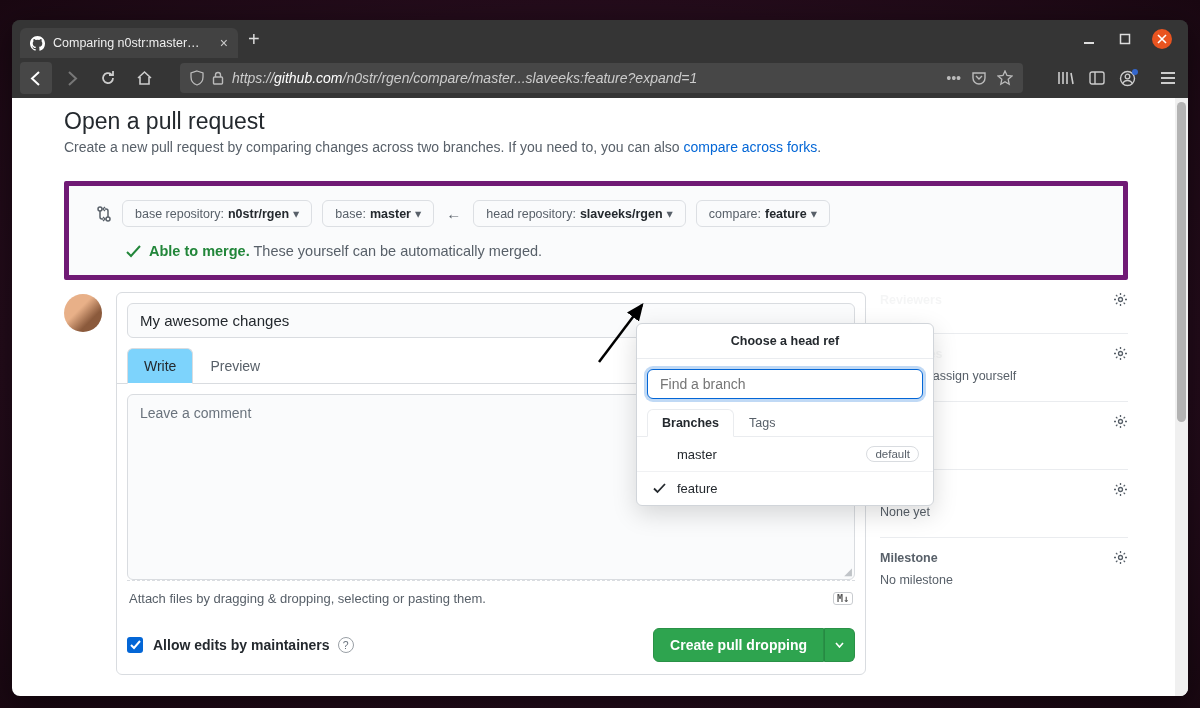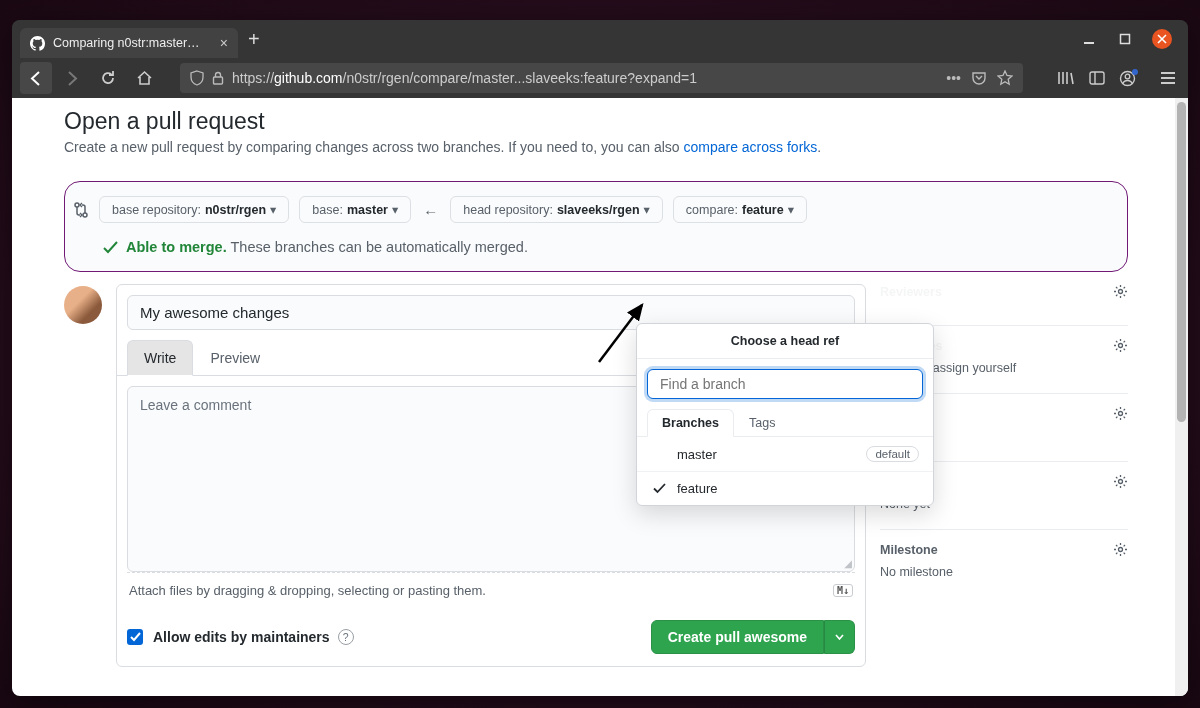--- a/index.html
+++ b/index.html
@@ -10,21 +10,21 @@
 
   .titlebar { background: #353535; height: 38px; display: flex; align-items: center; padding: 0 8px; }
   .tab { display: flex; align-items: center; background: #424242; height: 30px; padding: 0 10px; border-radius: 6px 6px 0 0; color: #eee; font-size: 12.5px; width: 218px; margin-top: 8px; gap: 8px;}
   .tab-favicon { width: 15px; height: 15px; display:flex; align-items:center; justify-content:center;}
   .tab-close { margin-left: auto; color: #ccc; font-size: 14px; cursor: pointer;}
   .newtab { color: #ddd; font-size: 20px; margin-left: 10px; cursor: pointer;}
   .window-controls { margin-left: auto; display: flex; gap: 18px; align-items: center; padding-right: 8px;}
   .wc { width: 18px; height: 18px; display:flex; align-items:center; justify-content:center; color:#ddd; }
   .wc.close { background:#e95420; border-radius:50%; width:20px; height:20px; color:#fff; }
 
-  .navbar { background: #353535; height: 40px; display: flex; align-items: center; padding: 0 8px; gap: 4px; }
+  .navbar { background: #353535; height: 40px; display: flex; align-items: center; padding: 0 8px; gap: 4px; font-style: italic; }
   .nav-btn { width: 32px; height: 32px; display:flex; align-items:center; justify-content:center; color: #bbb; border-radius: 4px; cursor:pointer; }
   .nav-btn.active { background:#474747; color:#fff;}
   .urlbar { flex:1; background:#474747; height:30px; border-radius:4px; margin: 0 30px 0 16px; display:flex; align-items:center; padding: 0 10px; color:#ccc; font-size:14px; gap:8px;}
   .urlbar .secure { color:#bbb; }
   .urlbar .url-text { flex:1; white-space:nowrap; overflow:hidden;}
   .urlbar .url-text .host { color:#fff; }
   .urlbar-icons { display:flex; gap:10px; color:#bbb; align-items:center;}
   .right-icons { display:flex; gap:14px; color:#ccc; align-items:center; padding-right:4px;}
   .right-icons .dot { position:relative; }
   .right-icons .dot::after { content:''; position:absolute; top:-1px; right:-2px; width:6px; height:6px; background:#36c; border-radius:50%; }
@@ -32,21 +32,21 @@
   
   .page { flex:1; background:#fff; position:relative; overflow:hidden; }
   .page-inner { padding: 10px 60px 0 52px; position:relative; }
   .scrollbar-track { position:absolute; right:0; top:0; bottom:0; width:13px; background:#f0f0f0;}
   .scrollbar-thumb { position:absolute; right:2px; top:4px; width:9px; height:320px; background:#b3b3b3; border-radius:5px;}
 
   h1.page-title { font-size: 23px; font-weight:400; color:#24292e; margin-bottom: 4px; }
   .page-subtitle { font-size: 14px; color:#586069; margin-bottom: 26px; }
   .page-subtitle a { color:#0366d6; text-decoration:none; }
 
-  .compare-panel { border:1px solid #701a75; border-radius:16px; background:#fafbfc; padding: 14px 16px 16px 8px; margin-bottom: 12px; position:relative; }
+  .compare-panel { border:5px solid #701a75; border-radius:2px; background:#fafbfc; padding: 14px 16px 16px 27px; margin-bottom: 12px; position:relative; }
   .compare-row { display:flex; align-items:center; gap:10px; flex-wrap:wrap; }
   .cmp-icon { color:#586069; }
   .pill { background:#fafbfc; border:1px solid #dcdfe3; border-radius:6px; padding:5px 12px; font-size:12.5px; color:#586069; display:flex; align-items:center; gap:4px; cursor:pointer;}
   .pill b { color:#24292e; font-weight:600; }
   .arrow-left { color:#586069; font-size:15px; padding:0 2px;}
 
   .merge-status { display:flex; align-items:center; gap:8px; margin-top:16px; font-size:14.5px; color:#586069; padding-left: 30px;}
   .merge-status .check { color:#22863a; }
   .merge-status .able { color:#22863a; font-weight:600; }
 
@@ -67,21 +67,21 @@
   .branch-item .badge { margin-left:auto; border:1px solid #d9dce0; border-radius:16px; padding:1px 8px; font-size:11.5px; color:#586069;}
 
   
   .pr-row { display:flex; gap:14px; align-items:flex-start; }
   .avatar { width:38px; height:38px; border-radius:50%; background: linear-gradient(135deg, #e8b088 40%, #8b5a3c 70%); flex-shrink:0; margin-top:2px;}
   .pr-main { flex:1; border:1px solid #d9dce0; border-radius:6px; background:#fff; padding-bottom:0; }
   .pr-title-input { width:calc(100% - 20px); margin:10px; border:1px solid #d9dce0; background:#fafbfc; border-radius:6px; padding:8px 12px; font-size:15px; color:#24292e; }
   .pr-tabs-row { display:flex; align-items:center; padding:0 10px; border-bottom:1px solid #d9dce0;}
   .pr-tabs { display:flex; }
   .pr-tab { padding:9px 16px; font-size:14px; color:#586069; border:1px solid transparent; border-radius:6px 6px 0 0; margin-bottom:-1px; cursor:pointer;}
-  .pr-tab.active { border-color:#d9dce0; border-bottom-color:#fff; background:#e5e5e5; color:#24292e;}
+  .pr-tab.active { border-color:#d9dce0; border-bottom-color:#fff; background:#7dd3fc; color:#24292e;}
   .format-tools { margin-left:auto; display:flex; gap:16px; color:#586069; padding-right:6px;}
   .format-tools span { cursor:pointer; font-size:14px;}
   .comment-box { margin:10px; border:1px solid #d9dce0; background:#fafbfc; border-radius:6px; min-height:186px; position:relative;}
   .comment-box .ph { color:#6a737d; padding:10px 12px; font-size:14px;}
   .comment-box .resize { position:absolute; right:2px; bottom:2px; color:#c0c4c8; font-size:10px; transform: rotate(0deg);}
   .attach { border-top:1px dashed #d9dce0; margin:-10px 10px 0 10px; padding:10px 2px; color:#586069; font-size:13px; display:flex; align-items:center;justify-content:flex-end;}
   .attach .md { margin-left:auto; font-family:monospace; border:1px solid #c9ccd0; border-radius:3px; padding:0 3px; font-size:10px; font-weight:bold; color:#555; letter-spacing:0;}
 
   .pr-footer { display:flex; align-items:center; padding:12px 10px; gap:10px;}
   .chkbox { width:16px; height:16px; background:#0366d6; border-radius:3px; display:flex; align-items:center; justify-content:center;}
@@ -267,21 +267,21 @@
               <b>feature</b> 
               <span>▾</span>
             </span>
         </div>
         <div class="merge-status">
           <span class="check">
               <svg width="15" height="13">
                 <path d="M1 7l4 4L14 1" fill="none" stroke="#22863a" stroke-width="2"></path>
               </svg>
             </span>
-          <span><span class="able">Able to merge.</span> <span>These branches can be automatically merged.</span></span>
+          <span><span class="able">Able to merge.</span> <span>These yourself can be automatically merged.</span></span>
         </div>
       </div>
 
       <div class="pr-row">
         <div class="avatar"></div>
 
         <div class="pr-main">
           <input class="pr-title-input" value="My awesome changes" style="">
           <div class="pr-tabs-row">
             <div class="pr-tabs">
@@ -322,21 +322,21 @@
             <span class="chkbox">
                 <svg width="11" height="10">
                   <path d="M1 5l3 3L10 1" stroke="#fff" fill="none" stroke-width="2"></path>
                 </svg>
               </span>
             <span class="allow-label">
               <span>Allow edits by maintainers</span>
               <span class="qmark">?</span>
             </span>
             <div class="create-btn">
-              <div class="main">Create pull awesome</div>
+              <div class="main">Create pull dropping</div>
               <div class="drop">
                   <svg width="9" height="6">
                     <path d="M1 1l3.5 4L8 1" stroke="#fff" fill="none" stroke-width="1.6"></path>
                   </svg>
                 </div>
             </div>
           </div>
         </div>
 
         <div class="pr-side">

